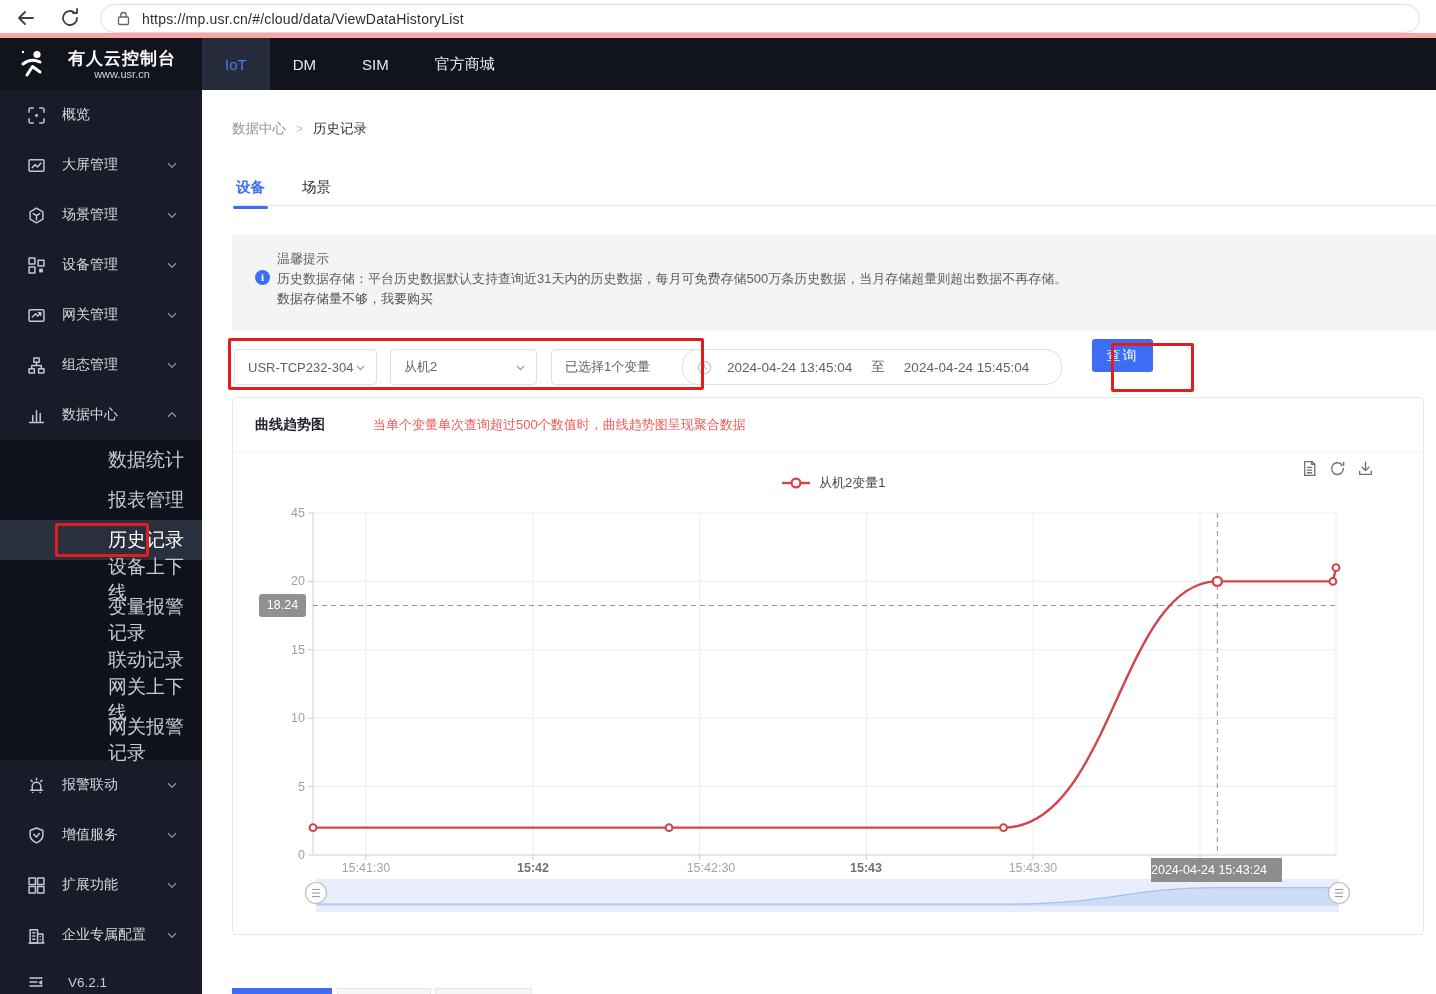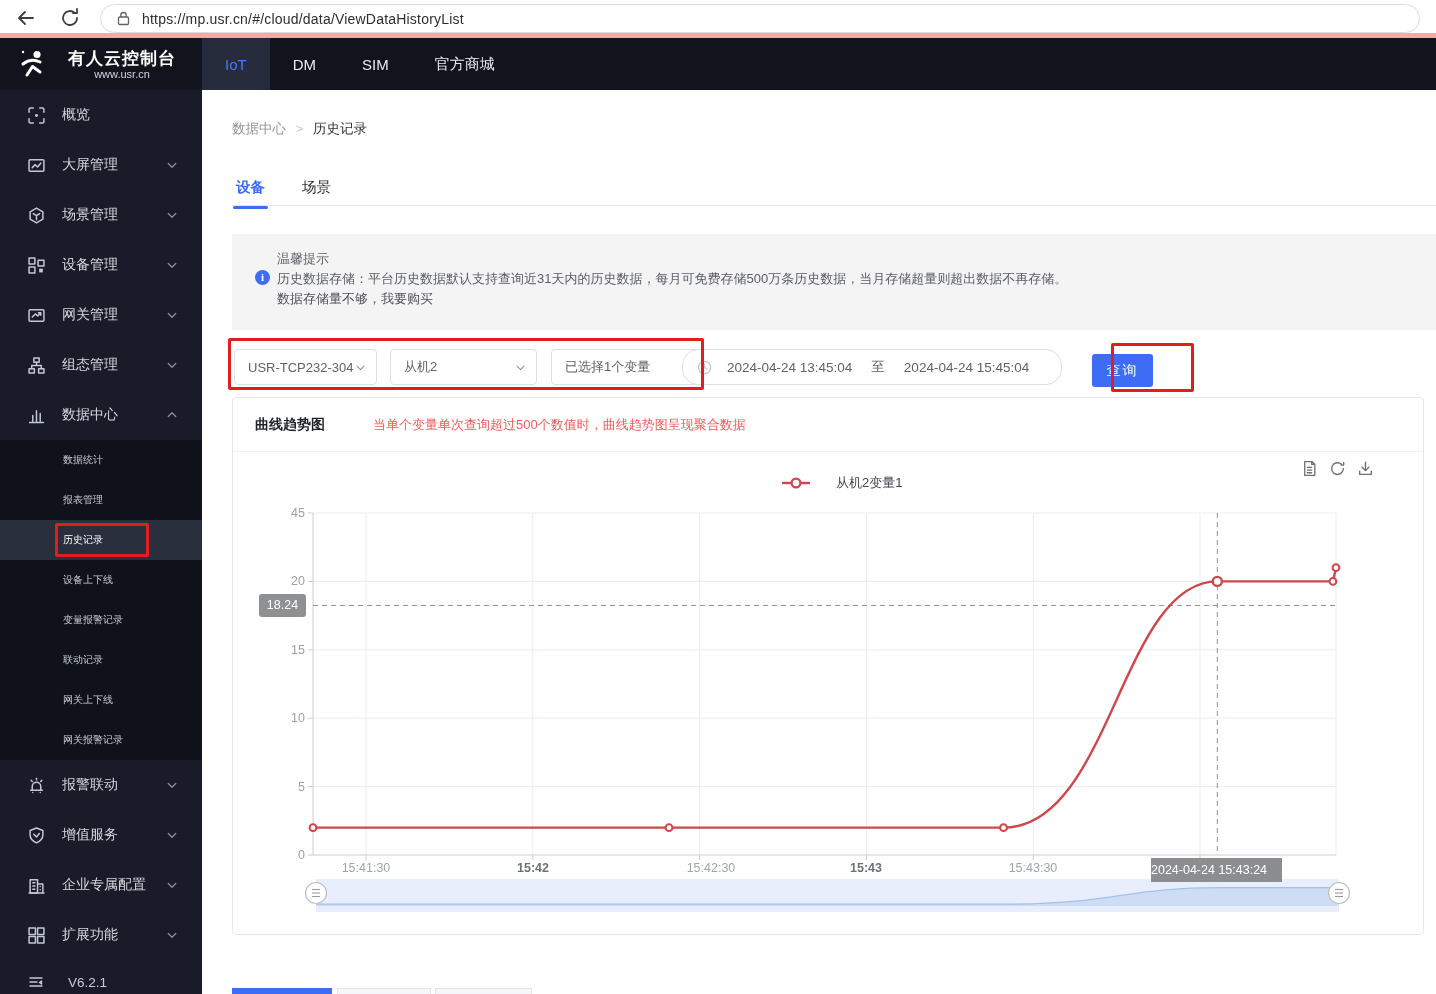--- a/index.html
+++ b/index.html
@@ -27,21 +27,21 @@
 
   
   #sidebar{position:absolute;left:0;top:90px;width:202px;height:904px;background:#191c28;overflow:hidden}
   .side-item{height:50px;display:flex;align-items:center;cursor:pointer}
   .side-item .s-ico{margin-left:28px;flex:0 0 17px}
   .side-item .s-label{margin-left:17px;font-size:14px;color:#d4d7de}
   .side-item .chev{margin-left:auto;margin-right:24px}
   .chev.up{transform:rotate(180deg)}
   #submenu{background:#0f121b}
   .sub-item{height:40px;display:flex;align-items:center;cursor:pointer}
-  .sub-item .s-label{margin-left:63px;font-size:10px;color:#c6cad3}
+  .sub-item .s-label{margin-left:108px;font-size:19px;color:#c6cad3}
   .sub-item.selected{background:#2a2f3e}
   .sub-item.selected .s-label{color:#ffffff}
   #version-row{height:44px;display:flex;align-items:center}
   #version-row .s-ico{margin-left:28px}
   #version-row .s-label{margin-left:24px;font-size:13.5px;color:#c6cad3}
 
   
   .anno{position:absolute;border:3px solid #e21d1d;border-radius:2px;z-index:60;pointer-events:none}
   #anno-sidebar{left:55px;top:523px;width:94px;height:34px}
   #anno-filters{left:228px;top:338px;width:476px;height:52px}
@@ -69,32 +69,32 @@
   .select-box .chev{margin-left:auto;margin-right:10px}
   #sel-device{left:32px;width:143px}
   #sel-slave{left:188px;width:147px}
   #sel-vars{left:349px;width:148px}
 
   #date-range{position:absolute;left:480px;top:259px;width:380px;height:36px;border:1px solid #dcdfe6;border-radius:16px;background:#fff;display:flex;align-items:center;font-size:13.5px;color:#5f6368;cursor:pointer}
   #date-range .clock{margin-left:14px}
   #date-range .d1{margin-left:15px}
   #date-range .to{margin:0 19px;color:#606266}
 
-  #query-btn{position:absolute;left:890px;top:264px;width:61px;height:33px;background:#3d6df5;border:none;border-radius:3px;color:#fff;font-size:14px;letter-spacing:2px;cursor:pointer;font-family:inherit}
+  #query-btn{position:absolute;left:890px;top:249px;width:61px;height:33px;background:#3d6df5;border:none;border-radius:3px;color:#fff;font-size:14px;letter-spacing:2px;cursor:pointer;font-family:inherit}
 
   
   #chart-card{position:absolute;left:30px;top:307px;width:1192px;height:538px;border:1px solid #e4e7ed;border-radius:4px;background:#fff}
   #chart-head{height:54px;border-bottom:1px solid #f0f2f5;display:flex;align-items:center}
   #chart-title{margin-left:22px;font-size:14px;font-weight:bold;color:#1f2329}
   #chart-warning{margin-left:48px;font-size:13px;color:#f25b5b}
   #chart-body{position:relative;width:100%;height:483px}
   #chart-svg{position:absolute;left:0;top:0}
 
   #legend{position:absolute;left:548px;top:22px;display:flex;align-items:center;cursor:pointer}
-  #legend .txt{margin-left:25px;font-size:13px;color:#40464e}
+  #legend .txt{margin-left:8px;font-size:13px;color:#40464e}
 
   #toolbox{position:absolute;right:49px;top:8px;display:flex;gap:11px}
   #toolbox svg{cursor:pointer}
 
   .y-tick{position:absolute;left:20px;width:52px;text-align:right;font-size:12.5px;color:#9aa0a8;line-height:14px}
   .x-tick{position:absolute;top:409px;width:90px;text-align:center;font-size:12.5px;color:#a0a5ad;line-height:15px}
   .x-tick.bold{color:#6d7177;font-weight:bold}
 
   #badge-y{position:absolute;left:26px;top:142px;width:47px;height:23px;background:#8f9092;border-radius:3px;color:#fff;font-size:12.5px;text-align:center;line-height:23px}
   #badge-x{position:absolute;left:918px;top:406px;width:131px;height:24px;background:#8c8d8f;color:#fff;font-size:12.5px;text-align:left;line-height:24px;z-index:5}
@@ -274,37 +274,37 @@
         <path class="ico-stroke" d="M5.4 6.8L8 9.4l2.6-3.2"></path>
       </svg>
     <span class="s-label">增值服务</span>
     <svg class="chev" width="12" height="12" viewBox="0 0 16 16">
         <path d="M3 6l5 5 5-5"></path>
       </svg>
   </div>
 
   <div class="side-item">
     <svg class="s-ico" width="17" height="17" viewBox="0 0 16 16">
-        <rect class="ico-stroke" x="2" y="2.5" width="7" height="12.5"></rect>
-        <path class="ico-stroke" d="M9 6.5h5V15 M1 15h14 M4.5 5.5h2 M4.5 8.5h2 M4.5 11.5h2 M11.5 9h0 M11.5 12h0"></path>
-      </svg>
-    <span class="s-label">企业专属配置</span>
-    <svg class="chev" width="12" height="12" viewBox="0 0 16 16">
-        <path d="M3 6l5 5 5-5"></path>
-      </svg>
-  </div>
-
-  <div class="side-item">
-    <svg class="s-ico" width="17" height="17" viewBox="0 0 16 16">
         <rect class="ico-stroke" x="1" y="1" width="6" height="6"></rect>
         <rect class="ico-stroke" x="9" y="1" width="6" height="6"></rect>
         <rect class="ico-stroke" x="1" y="9" width="6" height="6"></rect>
         <rect class="ico-stroke" x="9" y="9" width="6" height="6"></rect>
       </svg>
     <span class="s-label">扩展功能</span>
+    <svg class="chev" width="12" height="12" viewBox="0 0 16 16">
+        <path d="M3 6l5 5 5-5"></path>
+      </svg>
+  </div>
+
+  <div class="side-item">
+    <svg class="s-ico" width="17" height="17" viewBox="0 0 16 16">
+        <rect class="ico-stroke" x="2" y="2.5" width="7" height="12.5"></rect>
+        <path class="ico-stroke" d="M9 6.5h5V15 M1 15h14 M4.5 5.5h2 M4.5 8.5h2 M4.5 11.5h2 M11.5 9h0 M11.5 12h0"></path>
+      </svg>
+    <span class="s-label">企业专属配置</span>
     <svg class="chev" width="12" height="12" viewBox="0 0 16 16">
         <path d="M3 6l5 5 5-5"></path>
       </svg>
   </div>
 
   <div id="version-row">
     <svg class="s-ico" width="16" height="16" viewBox="0 0 16 16">
         <path class="ico-stroke" d="M2 4h12 M2 8h7 M2 12h12 M13.5 7l-2 1.5 2 1.5z"></path>
       </svg>
     <span class="s-label">V6.2.1</span>

